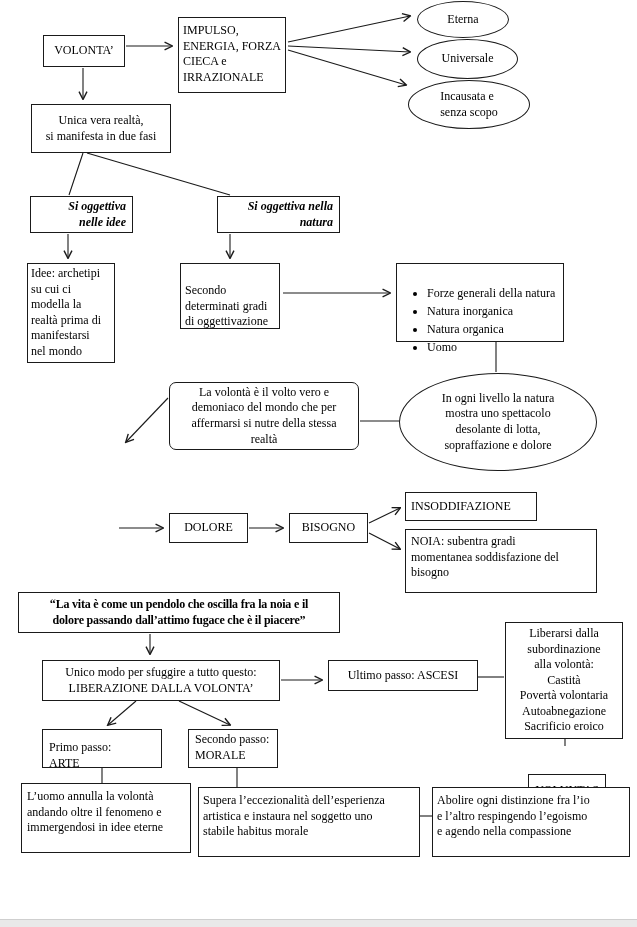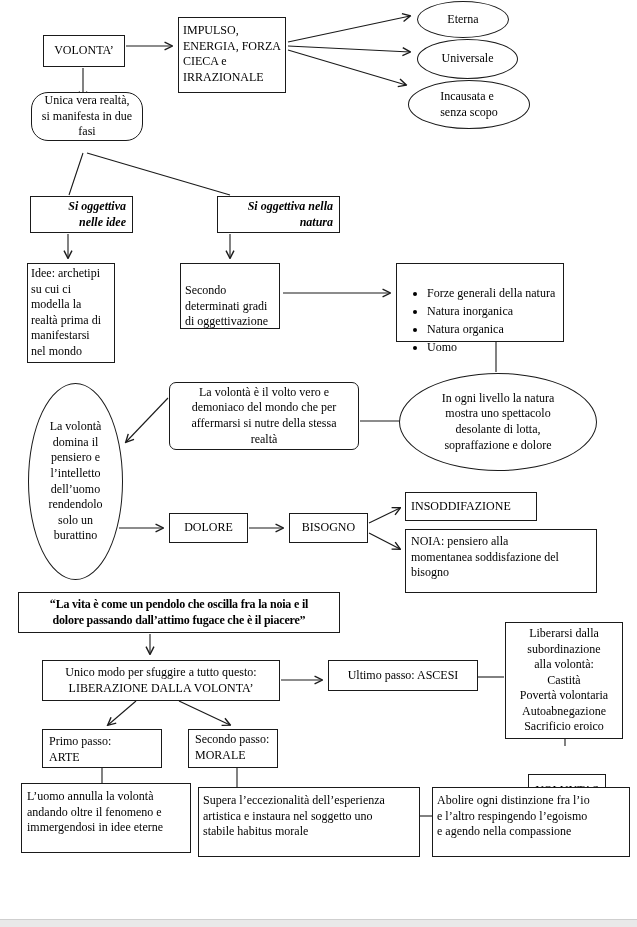--- a/index.html
+++ b/index.html
@@ -74,21 +74,21 @@
 CIECA e
 IRRAZIONALE</div>
 
   <div class="node ellipse center" style="left:417px;top:1px;width:92px;height:37px;">Eterna</div>
 
   <div class="node ellipse center" style="left:417px;top:39px;width:101px;height:40px;">Universale</div>
 
   <div class="node ellipse vcenter" style="left:408px;top:80px;width:122px;height:49px;text-align:left;">Incausata e
 senza scopo</div>
 
-  <div class="node center" style="left:31px;top:92px;width:112px;height:49px;border-radius:17px;">Unica vera realtà,
+  <div class="node center" style="left:31px;top:104px;width:140px;height:49px;">Unica vera realtà,
 si manifesta in due fasi</div>
 
   <div class="node bi" style="left:30px;top:196px;width:103px;height:37px;padding:2px 6px;">Si oggettiva
 nelle idee</div>
 
   <div class="node bi" style="left:217px;top:196px;width:123px;height:37px;padding:2px 6px;">Si oggettiva nella
 natura</div>
 
   <div class="node" style="left:27px;top:263px;width:88px;height:100px;padding:2px 3px;">Idee: archetipi
 su cui ci
@@ -113,36 +113,28 @@
   <div class="node ellipse vcenter" style="left:399px;top:373px;width:198px;height:98px;text-align:center;">In ogni livello la natura
 mostra uno spettacolo
 desolante di lotta,
 sopraffazione e dolore</div>
 
   <div class="node center" style="left:169px;top:382px;width:190px;height:68px;border-radius:7px;">La volontà è il volto vero e
 demoniaco del mondo che per
 affermarsi si nutre della stessa
 realtà</div>
 
-  <div class="node ellipse center" style="left:28px;top:383px;width:95px;height:197px;">La volontà
-domina il
-pensiero e
-l’intelletto
-dell’uomo
-rendendolo
-solo un
-burattino</div>
 
   <div class="node center" style="left:169px;top:513px;width:79px;height:30px;">DOLORE</div>
 
   <div class="node center" style="left:289px;top:513px;width:79px;height:30px;">BISOGNO</div>
 
   <div class="node vcenter" style="left:405px;top:492px;width:132px;height:29px;justify-content:flex-start;">INSODDIFAZIONE</div>
 
-  <div class="node" style="left:405px;top:529px;width:192px;height:64px;padding:4px 5px;">NOIA: pensiero alla
+  <div class="node" style="left:405px;top:529px;width:192px;height:64px;padding:4px 5px;">NOIA: subentra gradi
 momentanea soddisfazione del
 bisogno</div>
 
   <div class="node center bold" style="left:18px;top:592px;width:322px;height:41px;padding:2px 3px;">“La vita è come un pendolo che oscilla fra la noia e il
 dolore passando dall’attimo fugace che è il piacere”</div>
 
   <div class="node center" style="left:42px;top:660px;width:238px;height:41px;">Unico modo per sfuggire a tutto questo:
 LIBERAZIONE DALLA VOLONTA’</div>
 
   <div class="node center" style="left:328px;top:660px;width:150px;height:31px;">Ultimo passo: ASCESI</div>
@@ -150,21 +142,21 @@
   <div class="node center" style="left:505px;top:622px;width:118px;height:117px;padding:2px 2px;">Liberarsi dalla
 subordinazione
 alla volontà:
 Castità
 Povertà volontaria
 Autoabnegazione
 Sacrificio eroico</div>
 
   <div class="node center" style="left:528px;top:774px;width:78px;height:17px;padding:16px 2px;">NOLUNTAS</div>
 
-  <div class="node" style="left:42px;top:729px;width:120px;height:39px;padding:4px 6px;">Primo passo:
+  <div class="node" style="left:42px;top:729px;width:120px;height:39px;padding:10px 6px;">Primo passo:
 ARTE</div>
 
   <div class="node" style="left:188px;top:729px;width:90px;height:39px;padding:2px 6px;">Secondo passo:
 MORALE</div>
 
   <div class="node" style="left:21px;top:783px;width:170px;height:70px;padding:5px 5px;">L’uomo annulla la volontà
 andando oltre il fenomeno e
 immergendosi in idee eterne</div>
 
   <div class="node" style="left:198px;top:787px;width:222px;height:70px;padding:5px 4px;">Supera l’eccezionalità dell’esperienza

